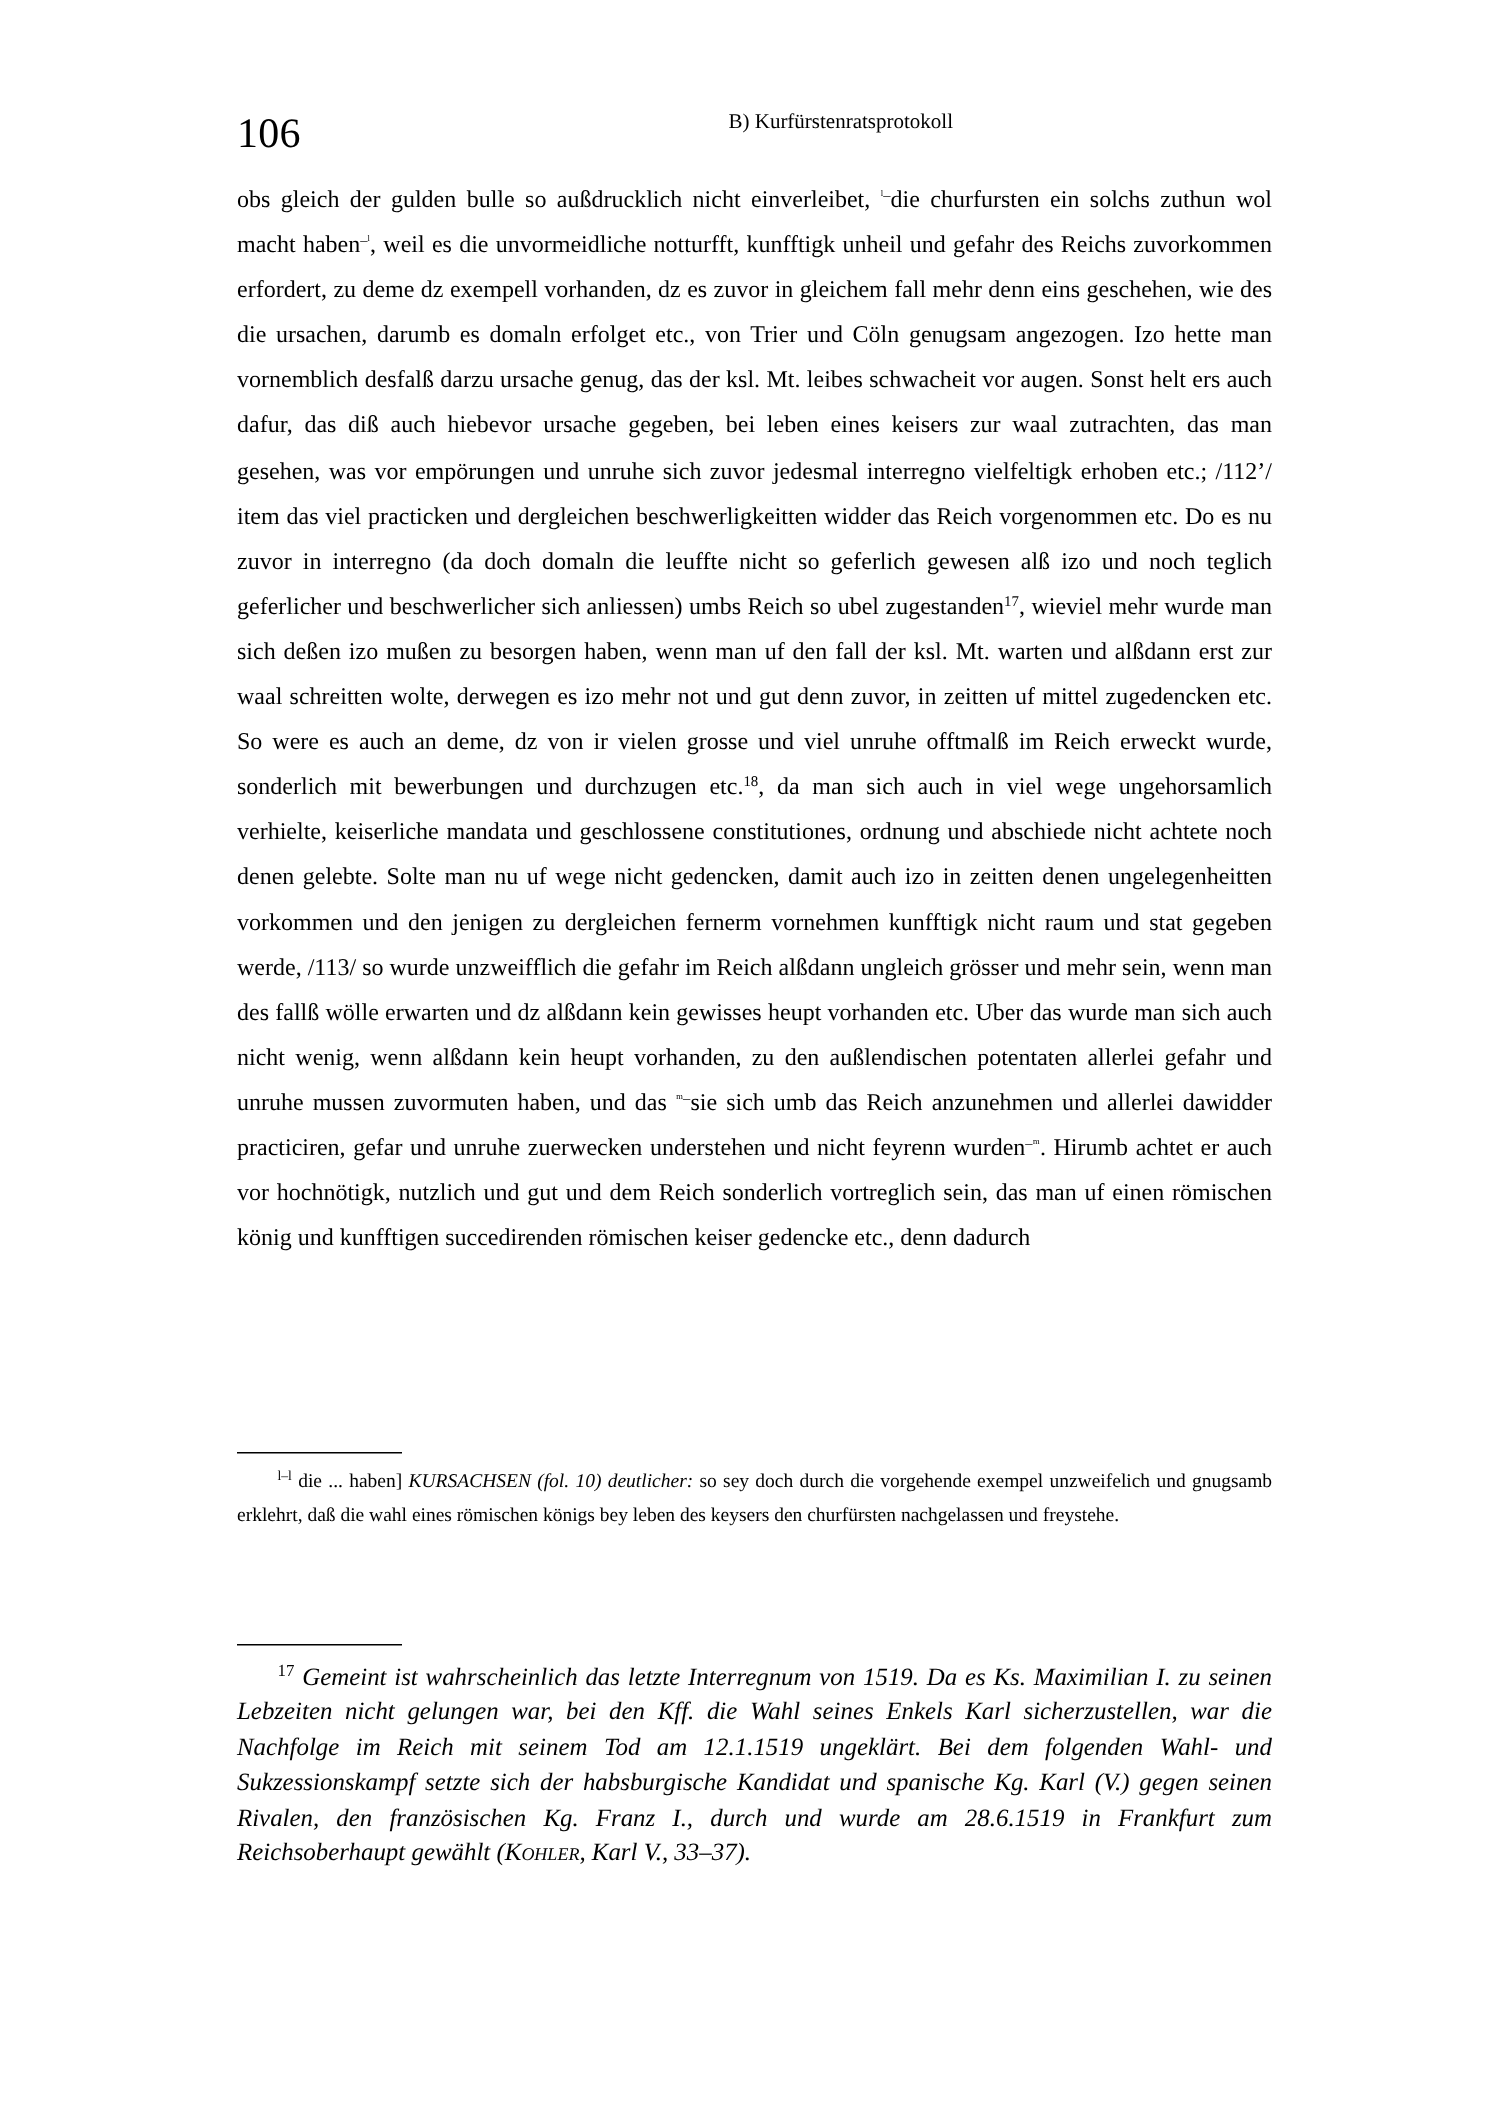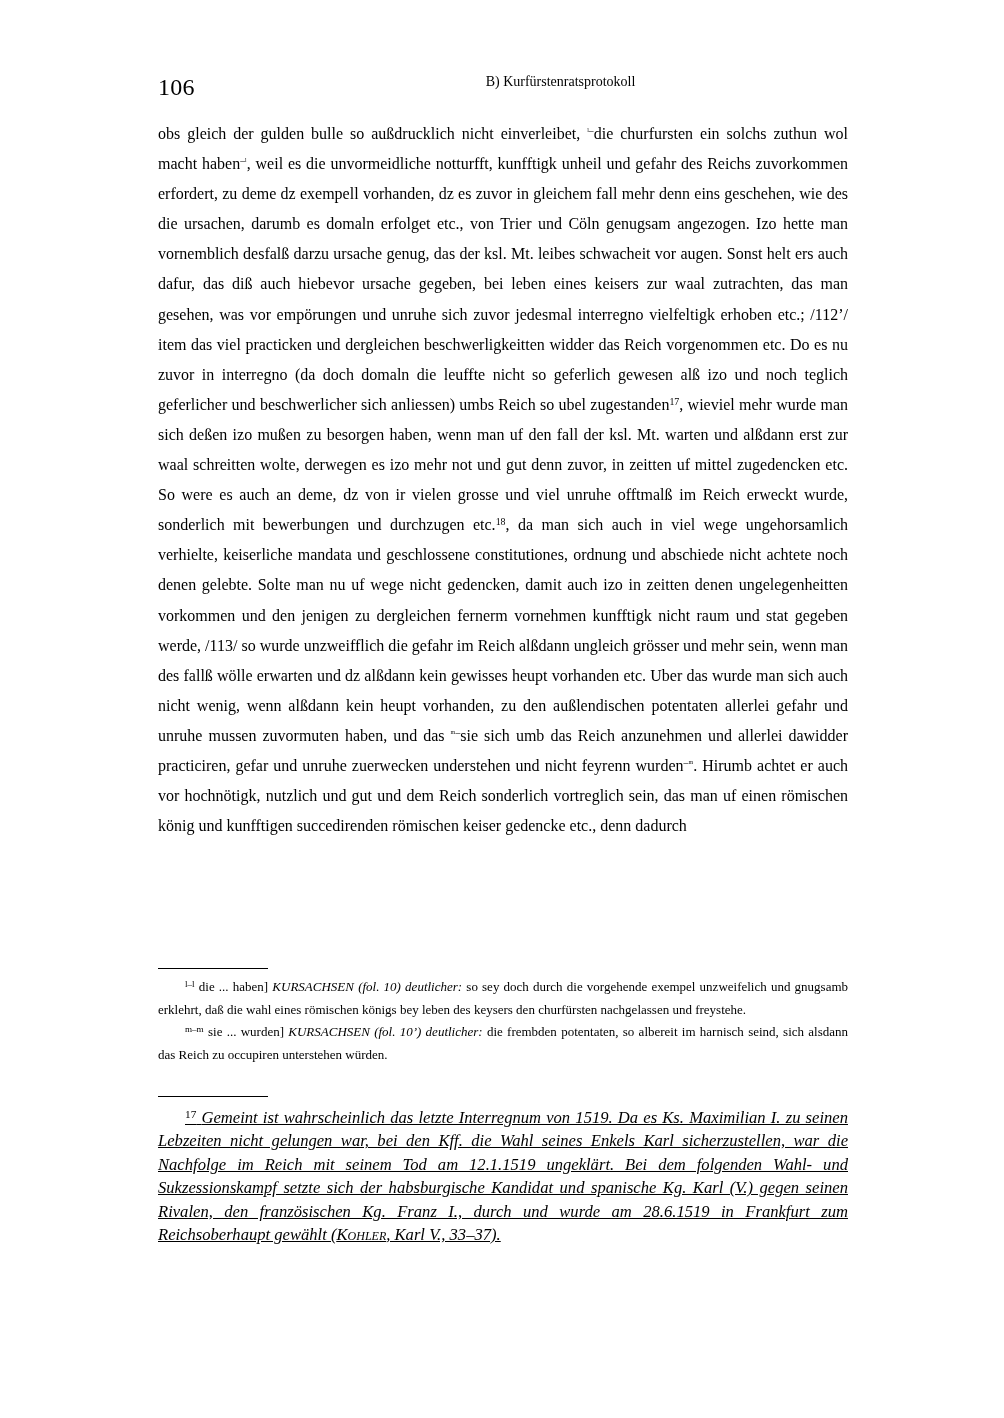--- a/index.html
+++ b/index.html
@@ -23,21 +23,21 @@
     position: absolute;
     top: 74px;
     left: 158px;
     width: 690px;
     height: 26px;
   }
   .runhead .folio {
     position: absolute;
     left: 0;
     top: 0;
-    font-size: 24px;
+    font-size: 28px;
     letter-spacing: 0.2px;
   }
   .runhead .title {
     position: absolute;
     left: 0;
     top: 0;
     width: 690px;
     text-align: center;
     font-size: 14px;
     padding-left: 115px;
@@ -111,21 +111,20 @@
     left: 158px;
     width: 690px;
     font-size: 16.6px;
     line-height: 23.4px;
     text-align: justify;
     font-style: italic;
   }
   .footnotes p {
     margin: 0;
     text-indent: 27px;
-    text-decoration: underline;
   }
   .footnotes sup {
     font-size: 0.68em;
     vertical-align: 0.48em;
     line-height: 0;
     font-style: normal;
   }
   .smallcaps {
     font-variant: small-caps;
     font-style: italic;
@@ -142,21 +141,20 @@
   </div>
 
   <div class="body">
     <p id="body-paragraph">obs gleich der gulden bulle so außdrucklich nicht einverleibet, <sup class="sig">ˡ–</sup>die churfursten ein solchs zuthun wol macht haben<sup class="sig">–ˡ</sup>, weil es die unvormeidliche notturfft, kunfftigk unheil und gefahr des Reichs zuvorkommen erfordert, zu deme dz exempell vorhanden, dz es zuvor in gleichem fall mehr denn eins geschehen, wie des die ursachen, darumb es domaln erfolget etc., von Trier und Cöln genugsam angezogen. Izo hette man vornemblich desfalß darzu ursache genug, das der ksl. Mt. leibes schwacheit vor augen. Sonst helt ers auch dafur, das diß auch hiebevor ursache gegeben, bei leben eines keisers zur waal zutrachten, das man gesehen, was vor empörungen und unruhe sich zuvor jedesmal interregno vielfeltigk erhoben etc.; /112’/ item das viel practicken und dergleichen beschwerligkeitten widder das Reich vorgenommen etc. Do es nu zuvor in interregno (da doch domaln die leuffte nicht so geferlich gewesen alß izo und noch teglich geferlicher und beschwerlicher sich anliessen) umbs Reich so ubel zugestanden<sup class="fn">17</sup>, wieviel mehr wurde man sich deßen izo mußen zu besorgen haben, wenn man uf den fall der ksl. Mt. warten und alßdann erst zur waal schreitten wolte, derwegen es izo mehr not und gut denn zuvor, in zeitten uf mittel zugedencken etc. So were es auch an deme, dz von ir vielen grosse und viel unruhe offtmalß im Reich erweckt wurde, sonderlich mit bewerbungen und durchzugen etc.<sup class="fn">18</sup>, da man sich auch in viel wege ungehorsamlich verhielte, keiserliche mandata und geschlossene constitutiones, ordnung und abschiede nicht achtete noch denen gelebte. Solte man nu uf wege nicht gedencken, damit auch izo in zeitten denen ungelegenheitten vorkommen und den jenigen zu dergleichen fernerm vornehmen kunfftigk nicht raum und stat gegeben werde, /113/ so wurde unzweifflich die gefahr im Reich alßdann ungleich grösser und mehr sein, wenn man des fallß wölle erwarten und dz alßdann kein gewisses heupt vorhanden etc. Uber das wurde man sich auch nicht wenig, wenn alßdann kein heupt vorhanden, zu den außlendischen potentaten allerlei gefahr und unruhe mussen zuvormuten haben, und das <sup class="sig">ᵐ–</sup>sie sich umb das Reich anzunehmen und allerlei dawidder practiciren, gefar und unruhe zuerwecken understehen und nicht feyrenn wurden<sup class="sig">–ᵐ</sup>. Hirumb achtet er auch vor hochnötigk, nutzlich und gut und dem Reich sonderlich vortreglich sein, das man uf einen römischen könig und kunfftigen succedirenden römischen keiser gedencke etc., denn dadurch</p>
   </div>
 
   <div class="rule rule-a"></div>
 
   <div class="apparatus" id="apparatus-block">
       <p><span class="marker">l–l</span> <span class="lemma">die ... haben]</span> <i>KURSACHSEN (fol. 10) deutlicher:</i> <span>so sey doch durch die vorgehende exempel unzweifelich und gnugsamb erklehrt, daß die wahl eines römischen königs bey leben des keysers den churfürsten nachgelassen und freystehe.</span></p>
-      <p><span class="marker">m–m</span> <span class="lemma">sie ... wurden]</span> <i>KURSACHSEN (fol. 10’) deutlicher:</i> <span>die frembden potentaten, so albereit im harnisch seind, sich alsdann das Reich zu occupiren unterstehen würden.</span></p>
     </div>
 
   <div class="rule rule-b"></div>
 
   <div class="footnotes" id="footnote-block">
       <p><sup>17</sup> <span>Gemeint ist wahrscheinlich das letzte Interregnum von 1519. Da es Ks. Maximilian I. zu seinen Lebzeiten nicht gelungen war, bei den Kff. die Wahl seines Enkels Karl sicherzustellen, war die Nachfolge im Reich mit seinem Tod am 12.1.1519 ungeklärt. Bei dem folgenden Wahl- und Sukzessionskampf setzte sich der habsburgische Kandidat und spanische Kg. Karl (V.) gegen seinen Rivalen, den französischen Kg. Franz I., durch und wurde am 28.6.1519 in Frankfurt zum Reichsoberhaupt gewählt (</span><span class="smallcaps">Kohler</span><span>, Karl V., 33–37).</span></p>
     </div>
 
 </div>
 

